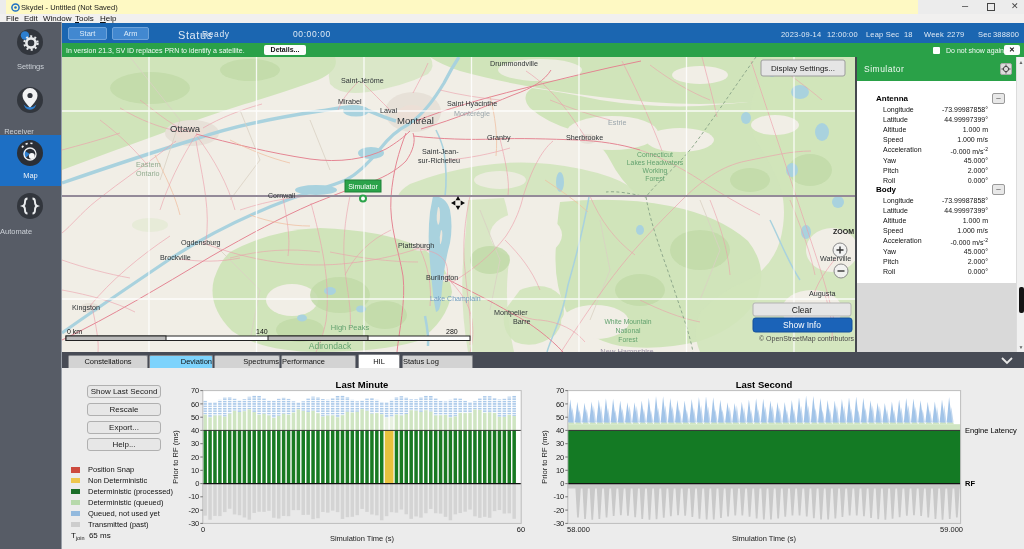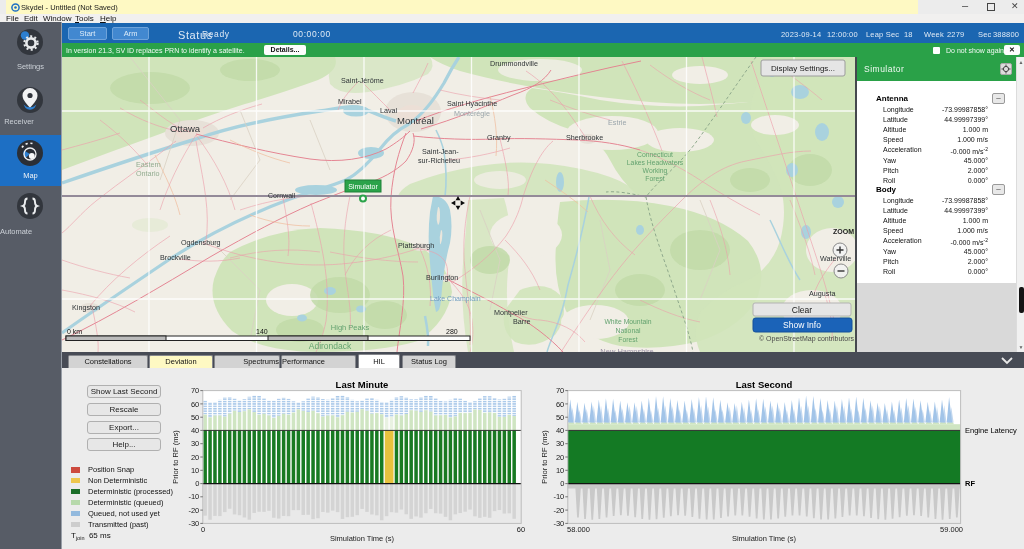--- a/index.html
+++ b/index.html
@@ -48,21 +48,21 @@
   <path d="M30 132 L24 128.5 A6.5 6.5 0 0 0 25.5 136 Z" fill="#2d7fd0"></path>
   <circle cx="30" cy="132" r="6" fill="none" stroke="#f0f1f2" stroke-width="1.3"></circle>
   <circle cx="31.8" cy="134" r="2.9" fill="#f7f8f8"></circle>
   <path d="M22 125.5 A10 10 0 0 1 32.5 121.5" fill="none" stroke="#f0f1f2" stroke-width="1.7" stroke-dasharray="2.2 2.6"></path>
 
   <circle cx="30" cy="184" r="13" fill="#32363d"></circle>
   <path d="M27.5,176.5 C25,176.5 25,178 25,180 C25,182.5 24.5,183.5 23,184 C24.5,184.5 25,185.5 25,188 C25,190 25,191.5 27.5,191.5" fill="none" stroke="#eceef0" stroke-width="1.9"></path>
   <path d="M32.5,176.5 C35,176.5 35,178 35,180 C35,182.5 35.5,183.5 37,184 C35.5,184.5 35,185.5 35,188 C35,190 35,191.5 32.5,191.5" fill="none" stroke="#eceef0" stroke-width="1.9"></path>
  </svg>
  <div class="abs" style="left:0;top:40px;width:61px;text-align:center;font-size:7.5px;color:#ccd1d7">Settings</div>
- <div class="abs" style="left:0;top:95px;width:38px;text-align:center;font-size:7.5px;color:#ccd1d7">Receiver</div>
+ <div class="abs" style="left:0;top:105px;width:38px;text-align:center;font-size:7.5px;color:#ccd1d7">Receiver</div>
  <div class="abs" style="left:0;top:149px;width:61px;text-align:center;font-size:7.5px;color:#eef2f6">Map</div>
  <div class="abs" style="left:0;top:205px;width:61px;text-align:left;font-size:7.5px;color:#ccd1d7">Automate</div>
 </div>
 
 <div class="abs" style="left:62px;top:23px;width:962px;height:36px;background:#1b66b1">
  <div class="abs" style="left:6px;top:4px;width:39px;height:13px;background:#4288d0;border:1px solid #6ea3da;border-radius:2px;color:#dcebf8;font-size:7.5px;text-align:center;line-height:11px">Start</div>
  <div class="abs" style="left:50px;top:4px;width:37px;height:13px;background:#4288d0;border:1px solid #6ea3da;border-radius:2px;color:#dcebf8;font-size:7.5px;text-align:center;line-height:11px">Arm</div>
  <span class="abs" style="left:116px;top:6px;font-size:11px;color:#dfeaf5;letter-spacing:.6px">Status</span>
  <span class="abs" style="left:140px;top:6px;font-size:8.5px;color:#dfeaf5;letter-spacing:.6px">Ready</span>
  <span class="abs" style="left:231px;top:6px;font-size:8.5px;color:#dfeaf5;letter-spacing:.6px">00:00:00</span>
@@ -406,25 +406,25 @@
 </div>
 
 <div class="abs" style="left:1016px;top:57px;width:8px;height:295px;background:#f1f1f1;border-left:1px solid #dcdcdc">
  <div class="abs" style="left:1.5px;top:2px;font-size:5px;color:#666">▲</div>
  <div class="abs" style="left:1.5px;top:287px;font-size:5px;color:#666">▼</div>
  <div class="abs" style="left:1.5px;top:230px;width:5px;height:26px;background:#141414;border-radius:2px"></div>
 </div>
 
 <div class="abs" style="left:62px;top:352px;width:962px;height:16px;background:#474b55">
  <div class="abs" style="left:6px;top:2.5px;width:80px;height:13.5px;background:#d3d3d3;border:1px solid #85878c;border-bottom:none;border-radius:2px 2px 0 0;font-size:7.5px;color:#111;text-align:center;line-height:12.5px">Constellations</div>
- <div class="abs" style="left:87px;top:3px;width:64px;height:13.5px;background:#fef9c3;border:1px solid #85878c;border-bottom:none;border-radius:2px 2px 0 0;font-size:7.5px;color:#111;text-align:center;line-height:12.5px">Deviation</div>
+ <div class="abs" style="left:87px;top:3px;width:64px;height:13.5px;background:#7dd3fc;border:1px solid #85878c;border-bottom:none;border-radius:2px 2px 0 0;font-size:7.5px;color:#111;text-align:right;line-height:12.5px">Deviation</div>
  <div class="abs" style="left:152px;top:2.5px;width:66px;height:13.5px;background:#d3d3d3;border:1px solid #85878c;border-bottom:none;border-radius:2px 2px 0 0;font-size:7.5px;color:#111;text-align:right;line-height:12.5px">Spectrums</div>
  <div class="abs" style="left:219px;top:2.5px;width:75px;height:13.5px;background:#d3d3d3;border:1px solid #85878c;border-bottom:none;border-radius:2px 2px 0 0;font-size:7.5px;color:#111;text-align:left;line-height:12.5px">Performance</div>
  <div class="abs" style="left:296px;top:2px;width:42px;height:14px;background:#fff;border:1px solid #85878c;border-bottom:none;border-radius:2px 2px 0 0;font-size:7.5px;color:#111;text-align:center;line-height:13px">HIL</div>
- <div class="abs" style="left:340px;top:2.5px;width:54px;height:13.5px;background:#d3d3d3;border:1px solid #85878c;border-bottom:none;border-radius:2px 2px 0 0;font-size:7.5px;color:#111;text-align:center;line-height:12.5px">Status Log</div>
+ <div class="abs" style="left:340px;top:2.5px;width:71px;height:13.5px;background:#d3d3d3;border:1px solid #85878c;border-bottom:none;border-radius:2px 2px 0 0;font-size:7.5px;color:#111;text-align:left;line-height:12.5px">Status Log</div>
  <svg class="abs" style="left:938px;top:4px" width="14" height="9" viewBox="0 0 14 9">
       <path d="M2,2 L7,7 L12,2" fill="none" stroke="#e8e8e8" stroke-width="1.8"></path>
     </svg>
 </div>
 
 <div class="abs" style="left:62px;top:368px;width:962px;height:181px;background:#ececec">
  <svg class="abs" style="left:0;top:0" width="962" height="181" viewBox="62 368 962 181">
       <defs>
         <pattern id="bst" patternUnits="userSpaceOnUse" width="4.905" height="2.4">
           <rect width="4.905" height="1.55" fill="#a9c8e9"></rect>

